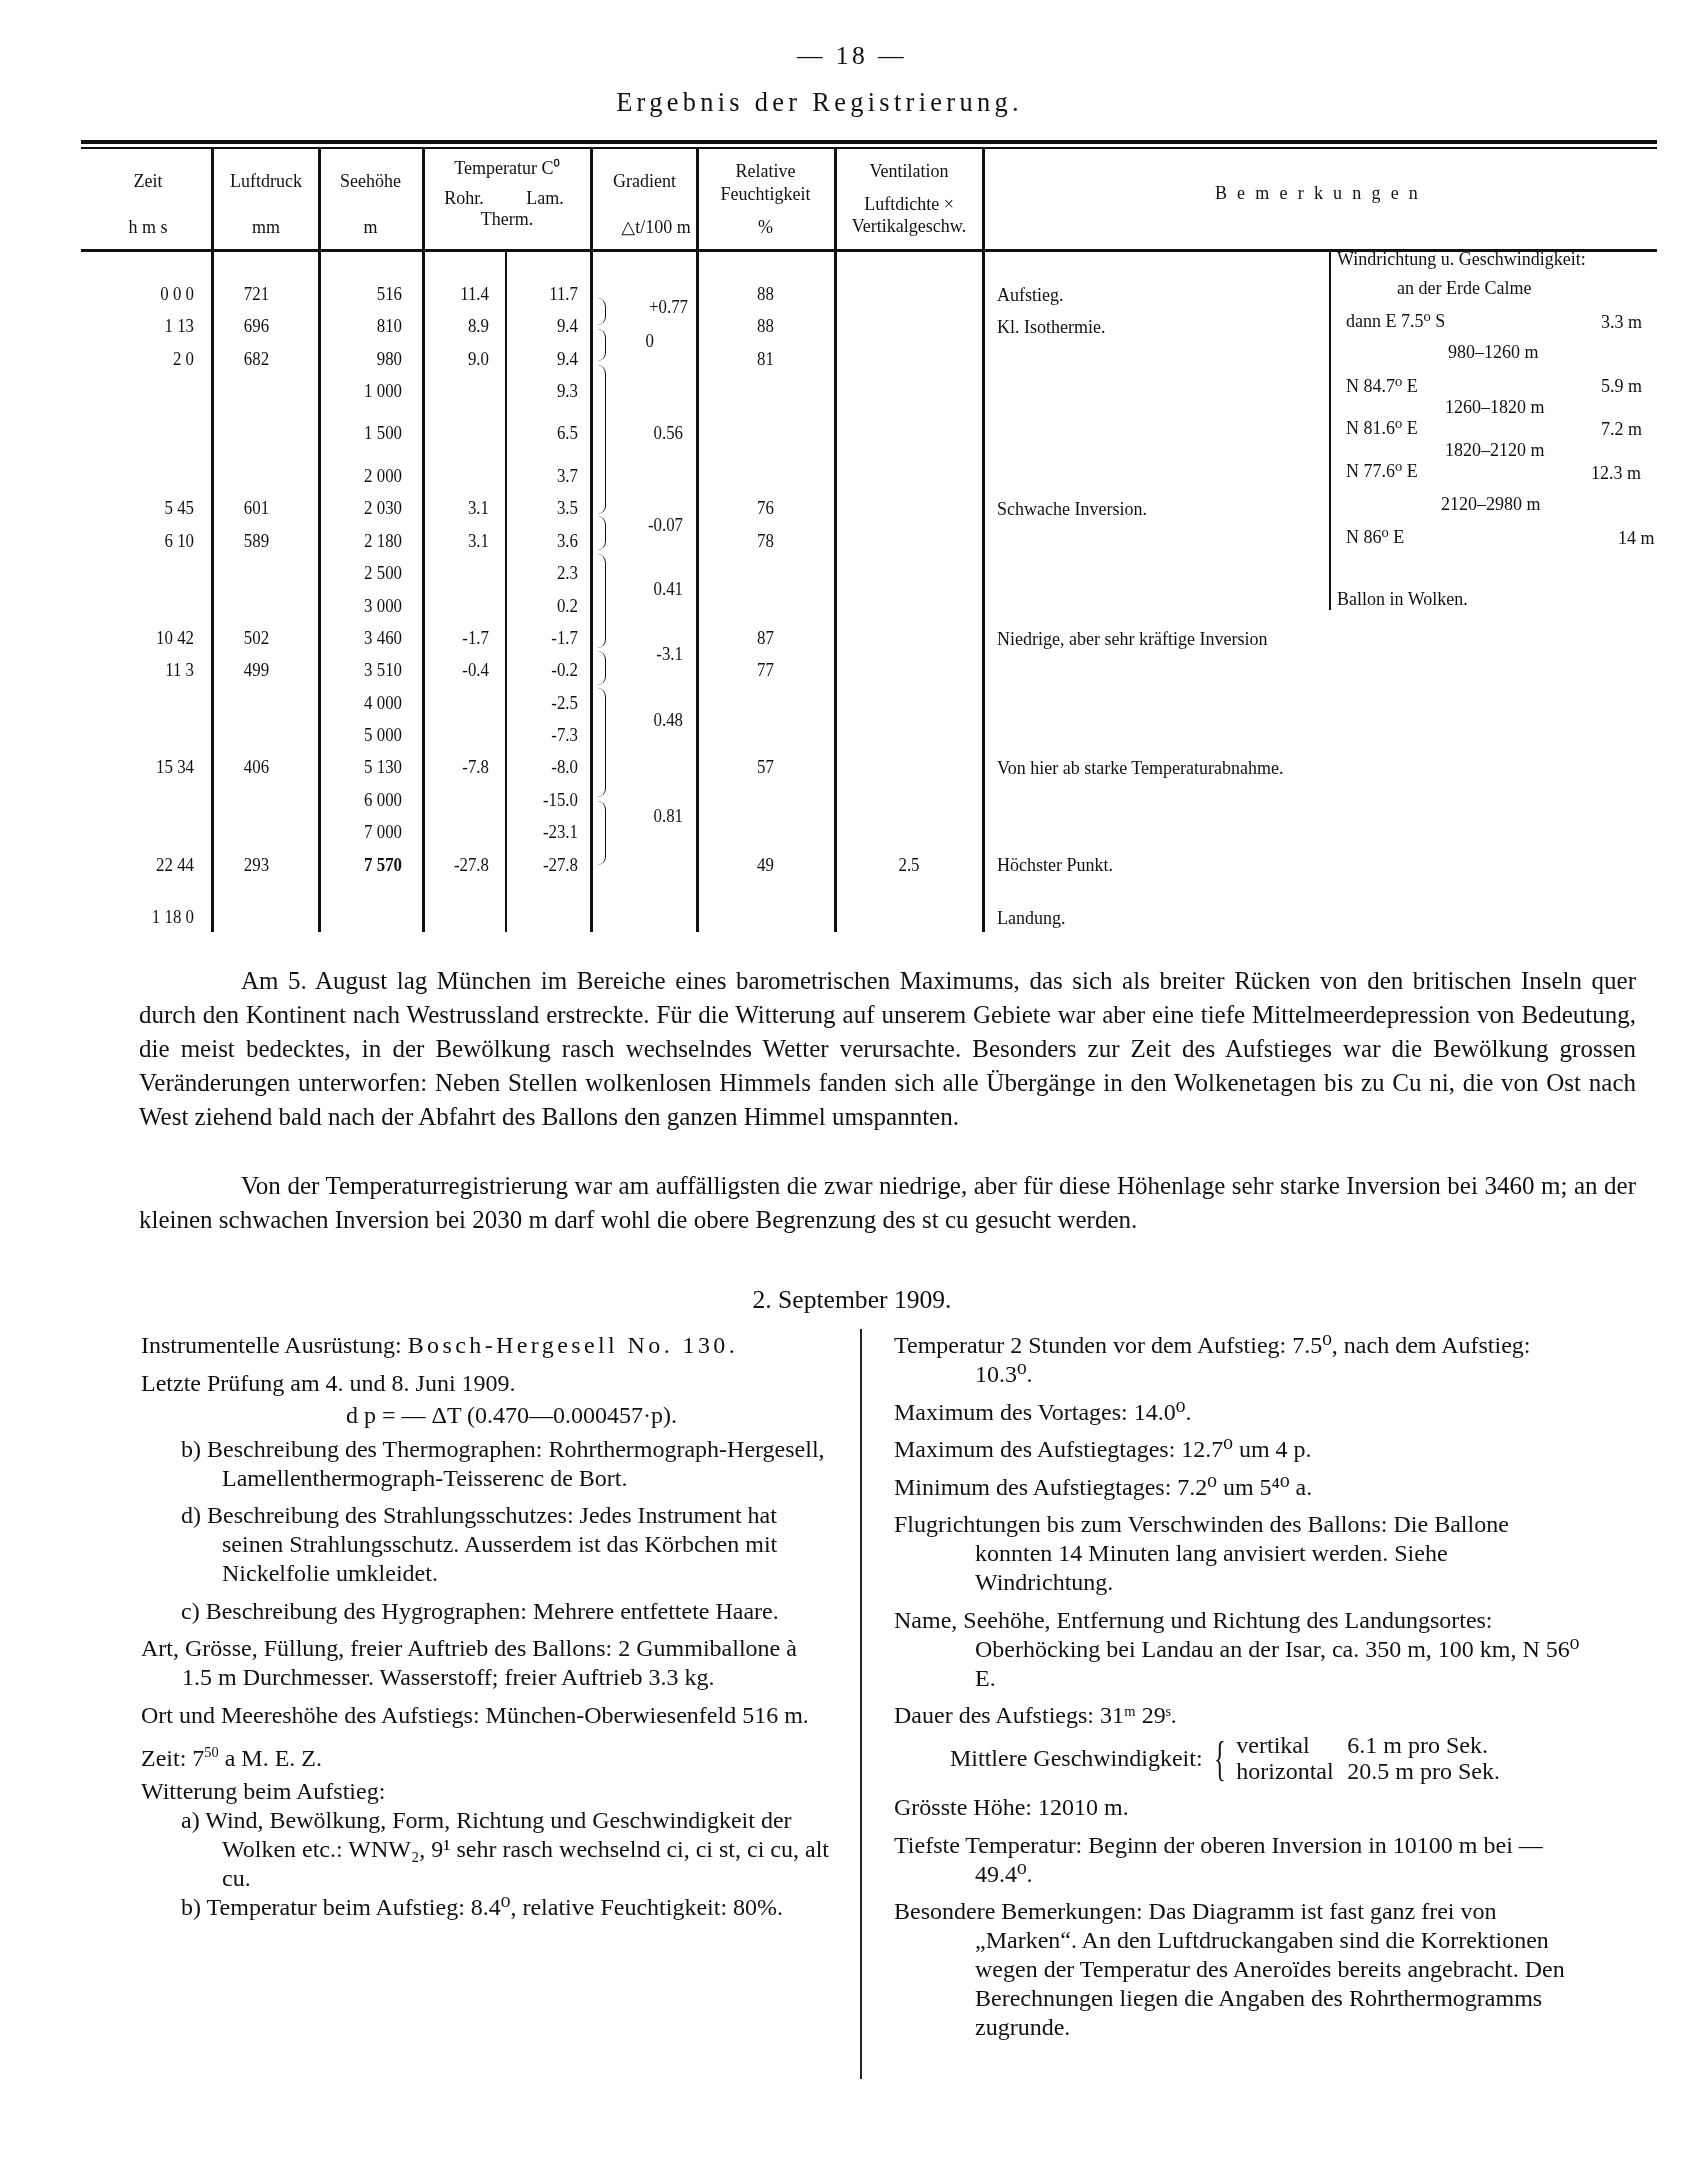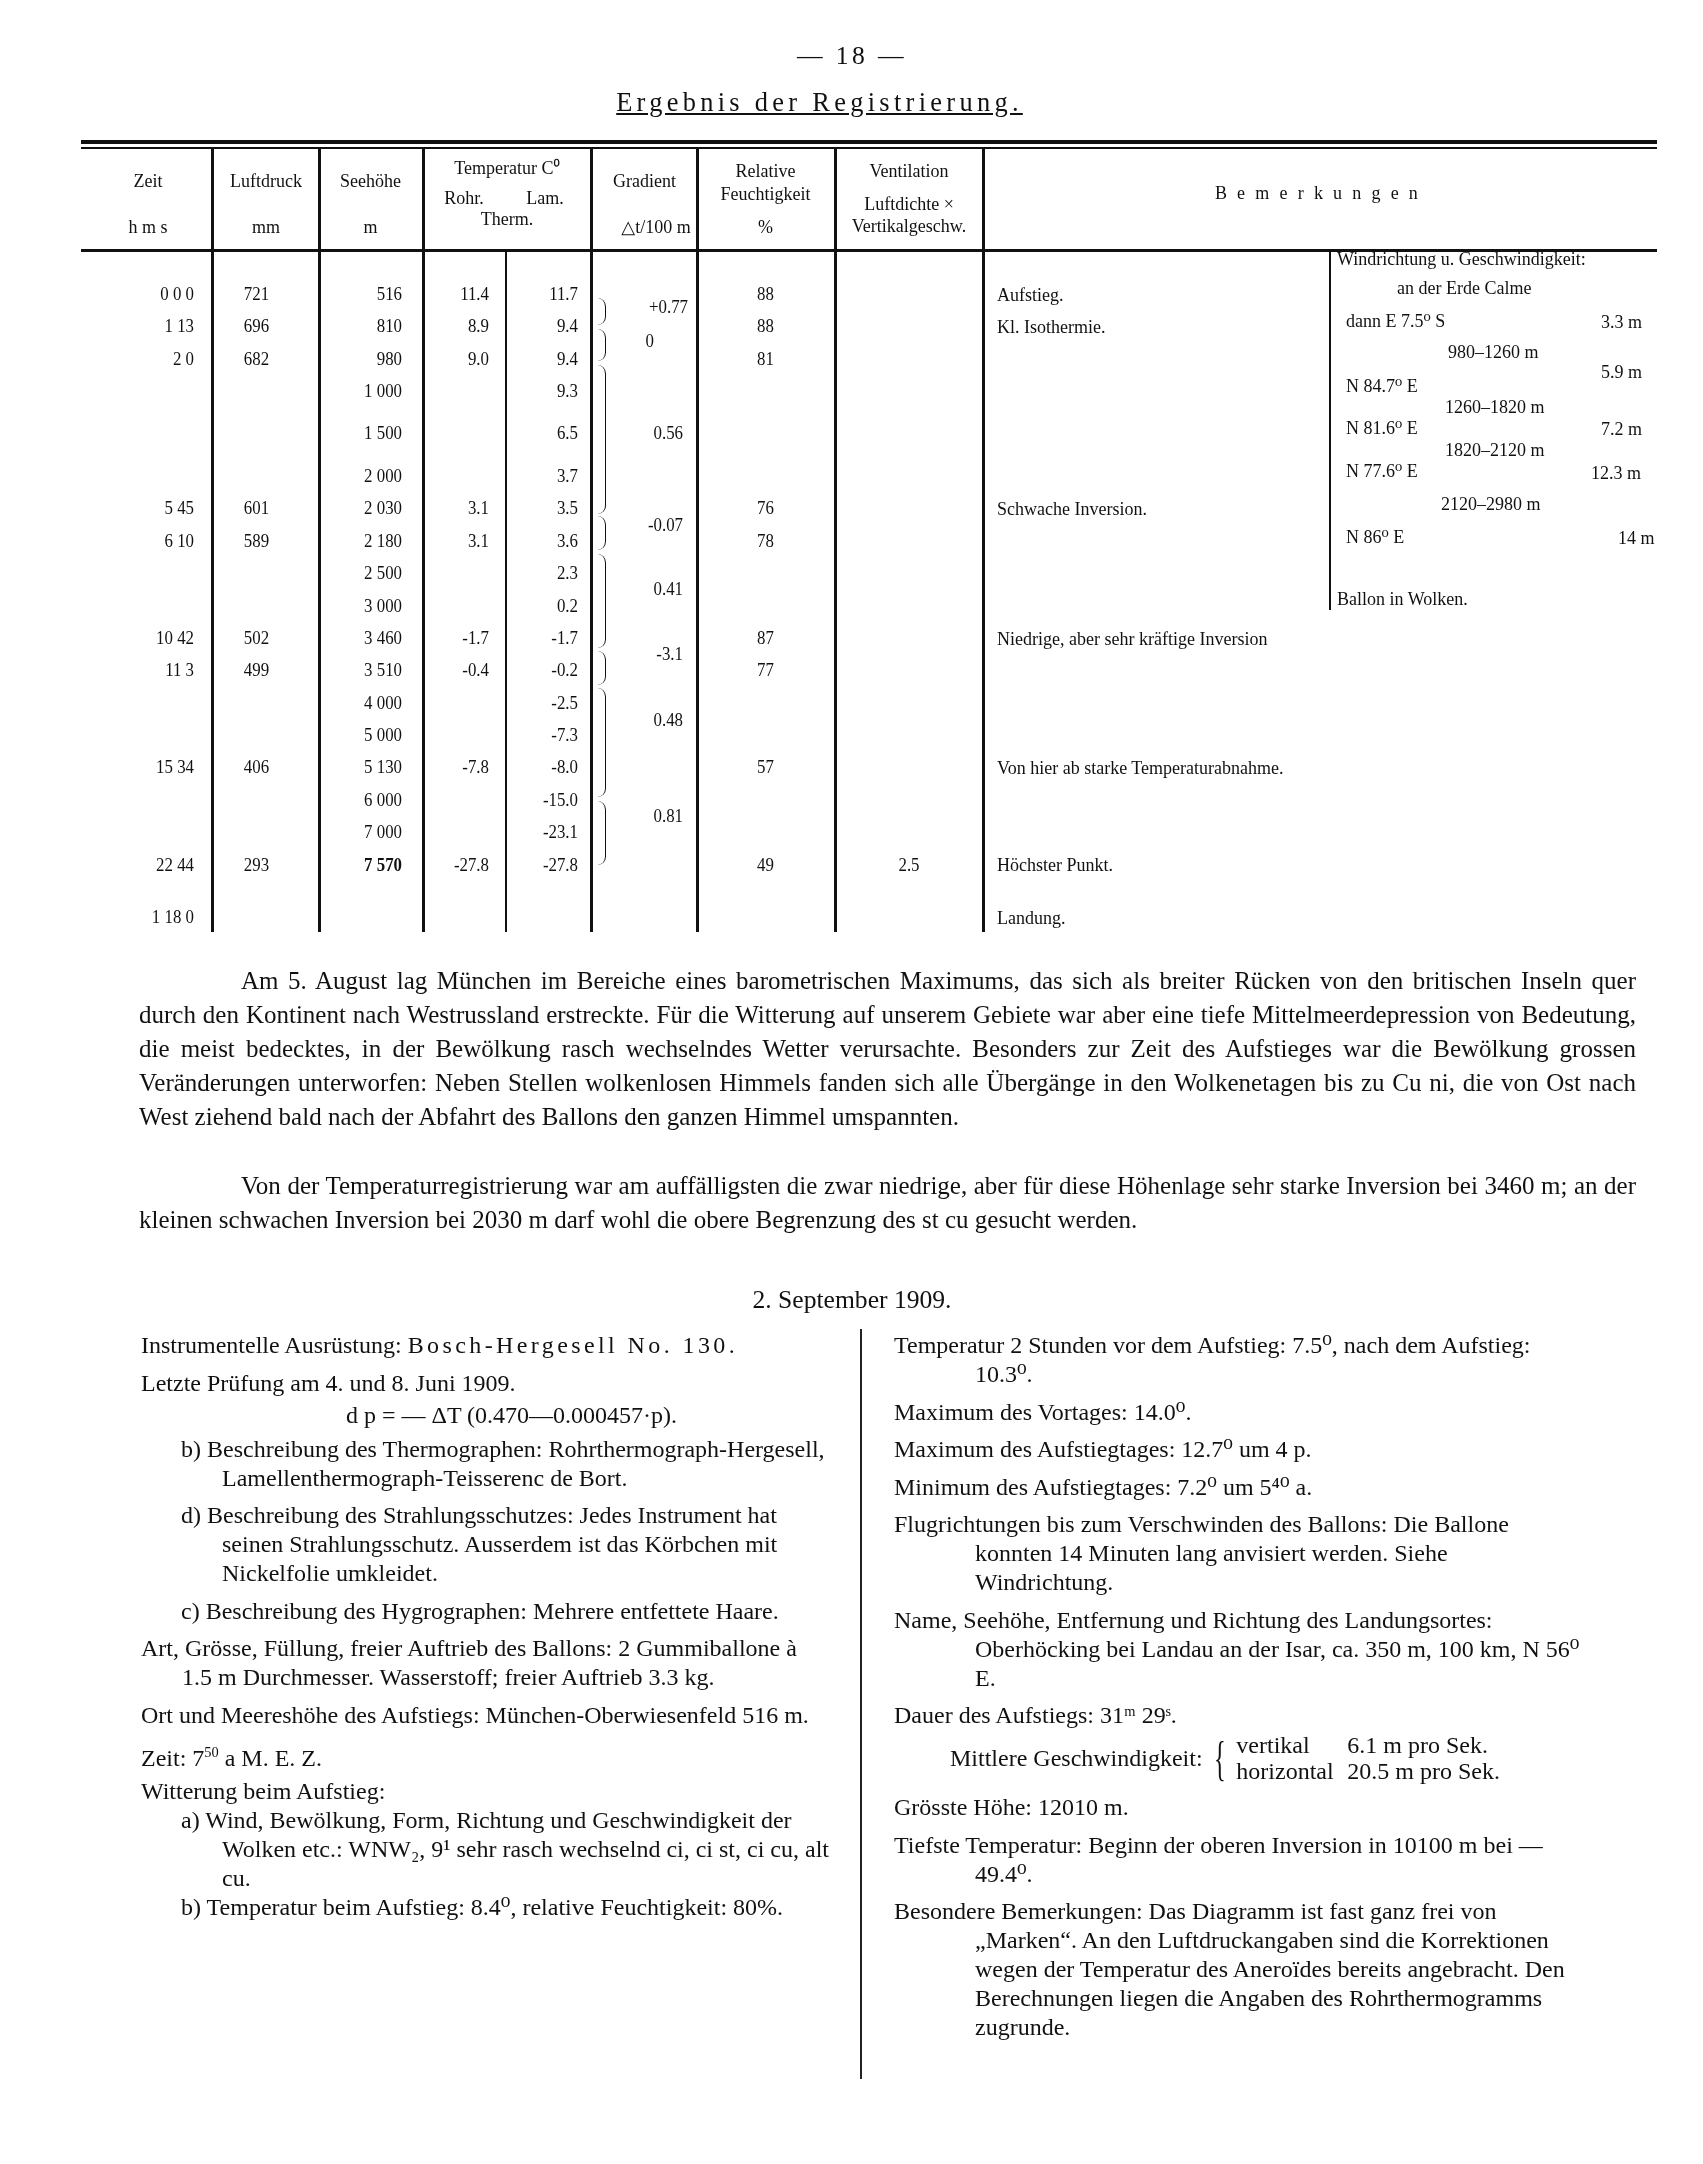--- a/index.html
+++ b/index.html
@@ -1,20 +1,20 @@
 <!DOCTYPE html>
 <html style="font-size:13.6px"><head>
 <meta charset="utf-8">
 <style>
   html, body { margin: 0; padding: 0; background: #ffffff; }
   body { width: 1704px; height: 2164px; position: relative; overflow: hidden;
          font-family: "Liberation Serif", "DejaVu Serif", serif; color: #111; }
   .abs { position: absolute; }
   .pagenum { left: 0; width: 1704px; top: 41px; text-align: center; font-size: 25.6px; letter-spacing: 3.4px; }
-  .title { left: 0; width: 1639px; top: 87px; text-align: center; font-size: 26.4px; letter-spacing: 4.3px; text-decoration: underline; }
+  .title { left: 0; width: 1639px; top: 87px; text-align: center; font-size: 26.4px; letter-spacing: 4.3px; }
 
   
   .tbl-rule-top { left: 81px; width: 1576px; top: 140px; height: 4.3px; background: #111; }
   .tbl-rule-top2 { left: 81px; width: 1576px; top: 147px; height: 1.7px; background: #111; }
   .tbl-rule-mid { left: 81px; width: 1576px; top: 249px; height: 3.4px; background: #111; }
   .vline { position: absolute; width: 2.6px; background: #111; }
   .hdr { position: absolute; text-align: center; font-size: 18px; line-height: 23px; font-family: "Liberation Serif", serif; }
   .cell { position: absolute; font-size: 19.6px; text-align: right; font-family: "Liberation Serif", serif; transform: scaleX(0.86); transform-origin: right center; }
   .cell.center { text-align: center; transform-origin: center center; }
   .cell.bold { font-weight: bold; }
@@ -285,21 +285,21 @@
   <div class="cell" style="left:613px;width:70px;top:709px;">0.48</div>
   <div class="cell" style="left:613px;width:70px;top:805px;">0.81</div>
 
   <div>
     <div class="wind" style="left:1337px;top:249px;">Windrichtung u. Geschwindigkeit:</div>
     <div class="wind" style="left:1397px;top:278px;">an der Erde Calme</div>
     <div class="wind" style="left:1346px;top:310px;">dann E 7.5⁰ S</div>
     <div class="wind" style="left:1601px;top:312px;">3.3 m</div>
     <div class="wind" style="left:1448px;top:342px;">980–1260 m</div>
     <div class="wind" style="left:1346px;top:375px;">N 84.7⁰ E</div>
-    <div class="wind" style="left:1601px;top:362px;">5.9 m</div>
+    <div class="wind" style="left:1601px;top:376px;">5.9 m</div>
     <div class="wind" style="left:1445px;top:397px;">1260–1820 m</div>
     <div class="wind" style="left:1346px;top:417px;">N 81.6⁰ E</div>
     <div class="wind" style="left:1601px;top:419px;">7.2 m</div>
     <div class="wind" style="left:1445px;top:440px;">1820–2120 m</div>
     <div class="wind" style="left:1346px;top:460px;">N 77.6⁰ E</div>
     <div class="wind" style="left:1591px;top:463px;">12.3 m</div>
     <div class="wind" style="left:1441px;top:494px;">2120–2980 m</div>
     <div class="wind" style="left:1346px;top:526px;">N 86⁰ E</div>
     <div class="wind" style="left:1618px;top:528px;">14 m</div>
     <div class="wind" style="left:1337px;top:589px;">Ballon in Wolken.</div>

